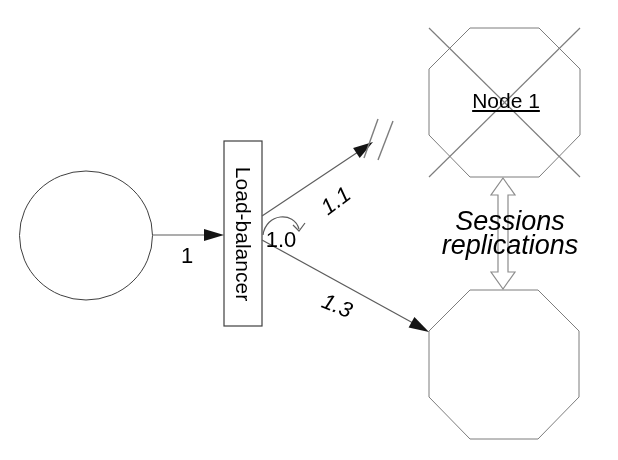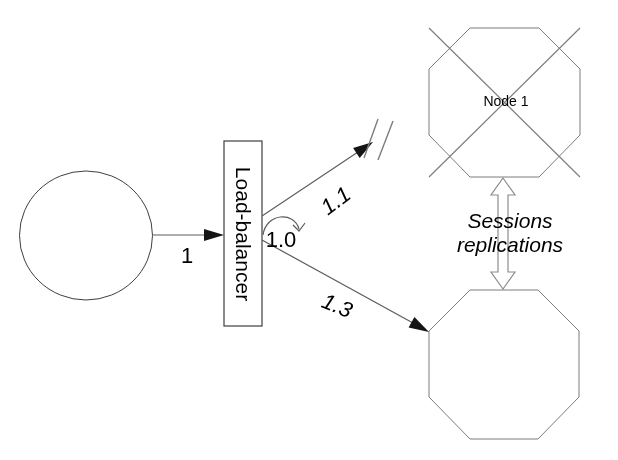--- a/index.html
+++ b/index.html
@@ -24,21 +24,22 @@
     position: absolute;
     transform: translate(-50%, -50%);
     font-family: "Liberation Sans", sans-serif;
     color: #000000;
     white-space: nowrap;
     text-align: center;
     line-height: 24px;
     user-select: none;
   }
   .node-label {
-    font-size: 14px;
+    font-size: 21px;
+    text-decoration: underline;
   }
   .num-label {
     font-size: 22px;
   }
   .italic {
     font-style: italic;
   }
   #load-balancer-label {
     left: 243px;
     top: 234px;
@@ -51,21 +52,21 @@
   #edge-1-label        { left: 187px; top: 256px; }
   #edge-1-2-label      { left: 281px; top: 240px; }
   #edge-1-1-label {
     left: 336px; top: 201px;
     transform: translate(-50%, -50%) rotate(-36deg);
   }
   #edge-1-3-label {
     left: 337px; top: 306px;
     transform: translate(-50%, -50%) rotate(22deg);
   }
-  #replication-label   { left: 510px; top: 233px; font-size: 21px; }
+  #replication-label   { left: 510px; top: 233px; font-size: 27px; }
 </style>
 </head>
 <body>
 
 <div id="stage">
 
   <svg id="diagram-svg" width="618" height="460" viewBox="0 0 618 460">
 
     <ellipse cx="86" cy="235.5" rx="66.5" ry="64.5" fill="#ffffff" stroke-width="1" stroke="#3f3f3f"></ellipse>
 

